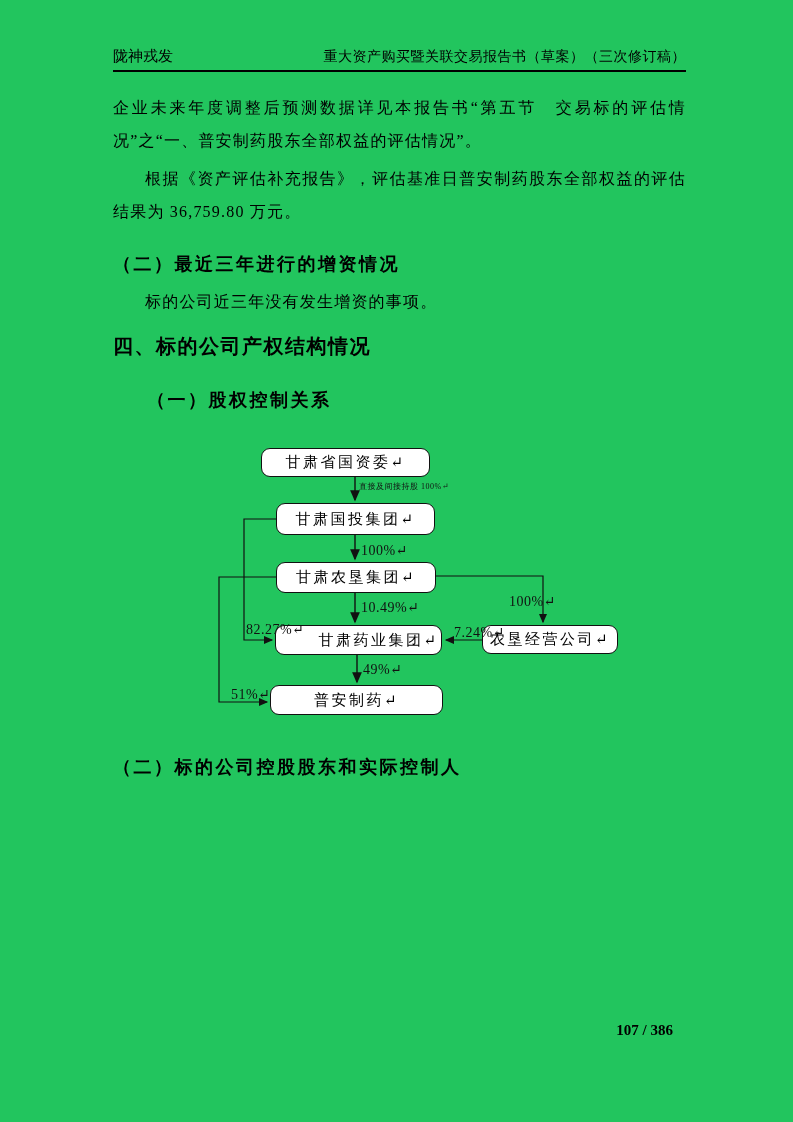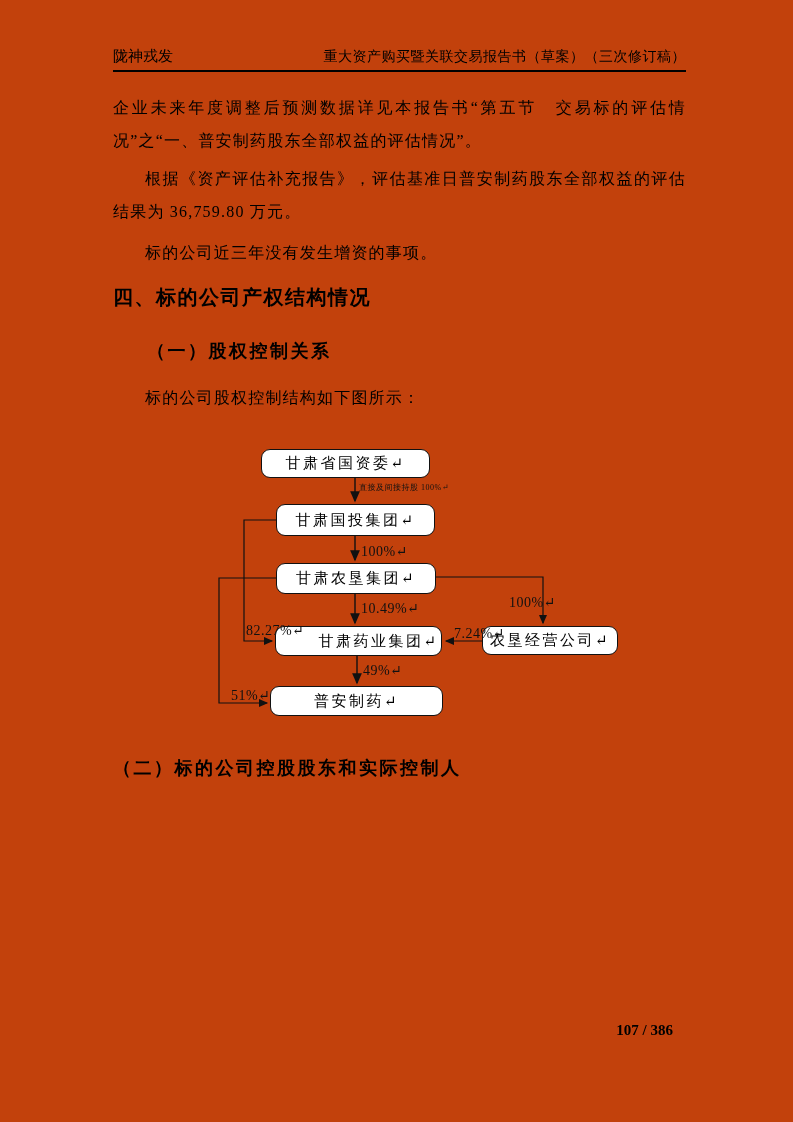--- a/index.html
+++ b/index.html
@@ -2,21 +2,21 @@
 <html><head>
 <meta charset="utf-8">
 <style>
   * { margin: 0; padding: 0; box-sizing: border-box; }
   html, body { background: #888; }
   .page {
     position: relative;
     width: 793px;
     height: 1122px;
     margin: 0 auto;
-    background: #c2410c;
+    background: #22c55e;
     font-family: "Liberation Serif", "DejaVu Serif", serif;
     color: #000000;
     overflow: hidden;
   }
   .content {
     position: absolute;
     left: 113px;
     top: 0;
     width: 573px;
   }
@@ -122,25 +122,25 @@
   <div class="content">
 
     <div class="doc-header">
       <span class="hdr-left">陇神戎发</span>
       <span class="hdr-right">重大资产购买暨关联交易报告书（草案）（三次修订稿）</span>
     </div>
 
     <p class="body-text p1">企业未来年度调整后预测数据详见本报告书“第五节　交易标的评估情况”之“一、普安制药股东全部权益的评估情况”。</p>
     <p class="body-text p2 indent">根据《资产评估补充报告》，评估基准日普安制药股东全部权益的评估结果为 36,759.80 万元。</p>
 
+    <div class="h3 h3a">（二）最近三年进行的增资情况</div>
     <p class="body-text p3 indent">标的公司近三年没有发生增资的事项。</p>
 
     <div class="h2 h2a">四、标的公司产权结构情况</div>
     <div class="h3 h3b">（一）股权控制关系</div>
-    <p class="body-text p4 indent">标的公司股权控制结构如下图所示：</p>
 
     <div class="diagram">
       <svg class="edges" viewBox="0 0 573 281">
         <defs>
           <marker id="ah" markerWidth="9" markerHeight="8" refX="7" refY="3.5" orient="auto">
             <polygon points="0 0, 8 3.5, 0 7" fill="#111"></polygon>
           </marker>
         </defs>
         <line x1="242" y1="37" x2="242" y2="60" stroke="#111" stroke-width="1.4" marker-end="url(#ah)"></line>
         <line x1="242" y1="95" x2="242" y2="119" stroke="#111" stroke-width="1.4" marker-end="url(#ah)"></line>

